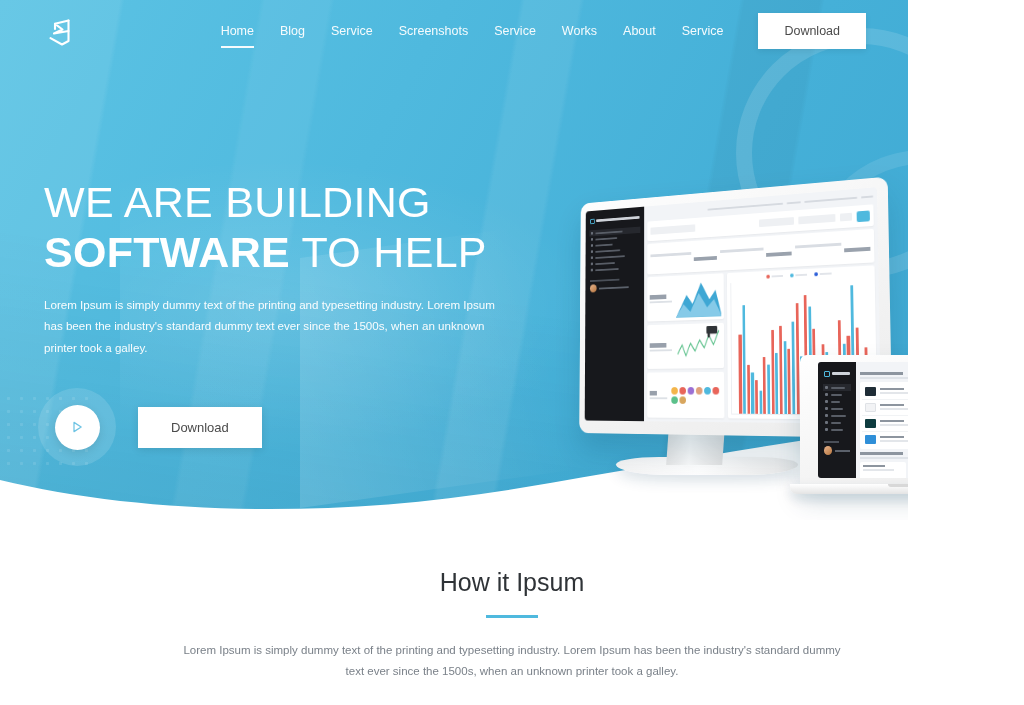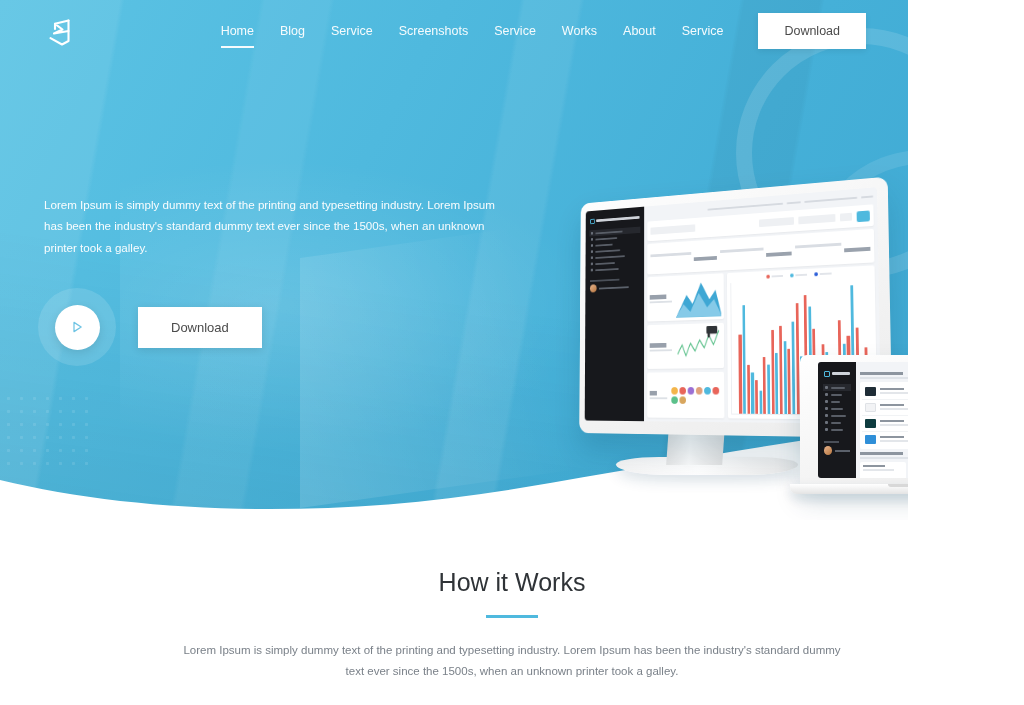--- a/index.html
+++ b/index.html
@@ -275,20 +275,24 @@
       <a class="nav-link" href="#">Screenshots</a>
       <a class="nav-link" href="#">Service</a>
       <a class="nav-link" href="#">Works</a>
       <a class="nav-link" href="#">About</a>
       <a class="nav-link" href="#">Service</a>
     </div>
     <button class="nav-dl">Download</button>
   </nav>
 
   <div class="hero-copy">
+    <h1 class="h1">
+      <span>WE ARE BUILDING</span><br>
+      <span class="bold">SOFTWARE</span><span> TO HELP</span>
+    </h1>
     <p class="lede">Lorem Ipsum is simply dummy text of the printing and typesetting industry. Lorem Ipsum has been the industry's standard dummy text ever since the 1500s, when an unknown printer took a galley.</p>
     <div class="cta-row">
       <div class="play-wrap">
         <div class="play-halo"></div>
         <button class="play-btn">
           <svg width="16" height="16" viewBox="0 0 16 16">
             <path d="M5 3.4 L12.2 8 L5 12.6 Z" fill="none" stroke="#6fc4e4" stroke-width="1.25" stroke-linejoin="round"></path>
           </svg>
         </button>
       </div>
@@ -618,16 +622,16 @@
       <div class="laptop-notch"></div>
     </div>
   </div>
 
   <svg class="wave" viewBox="0 0 1024 120" preserveAspectRatio="none">
     <path d="M0,78 C140,112 330,118 520,86 C700,56 860,24 1024,12 L1024,120 L0,120 Z" fill="#ffffff"></path>
   </svg>
 </section>
 
 <section class="how">
-  <h2 class="how-title">How it Works</h2>
+  <h2 class="how-title">How it Ipsum</h2>
   <div class="how-rule"></div>
   <p class="how-text">Lorem Ipsum is simply dummy text of the printing and typesetting industry. Lorem Ipsum has been the industry's standard dummy text ever since the 1500s, when an unknown printer took a galley.</p>
 </section>
 
 </body></html>

